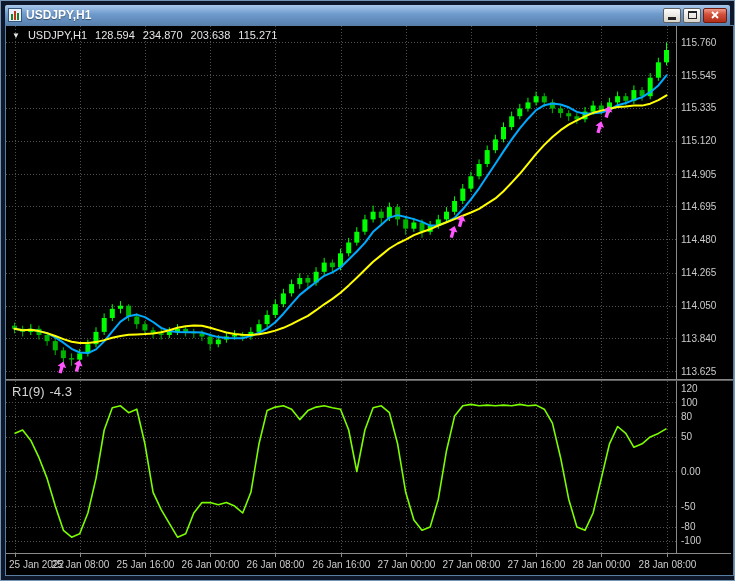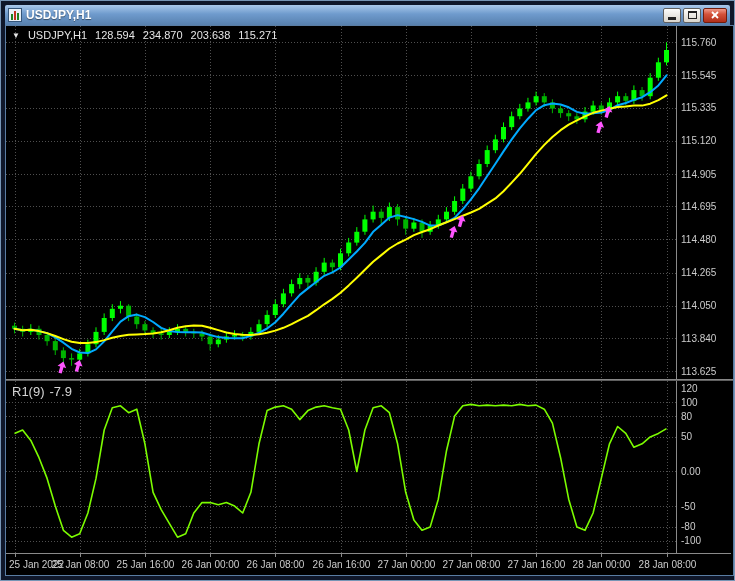--- a/index.html
+++ b/index.html
@@ -344,21 +344,21 @@
             <text x="675" y="38.6">80</text>
             <text x="675" y="59.4">50</text>
             <text x="675" y="94.0">0.00</text>
             <text x="675" y="128.6">-50</text>
             <text x="675" y="149.4">-80</text>
             <text x="675" y="163.2">-100</text>
           </g>
         </svg>
       <div class="ind-label">
         <span>R1(9)</span>
-        <span>-7.9</span>
+        <span>-4.3</span>
       </div>
     </div>
 
     <svg id="axis-svg">
         <line x1="0" y1="0.5" x2="725" y2="0.5" stroke="#8a8a8a"></line>
         <g fill="#cccccc" font-size="10" font-family="Liberation Sans, sans-serif">
           <line x1="9.5" y1="1" x2="9.5" y2="4" stroke="#8a8a8a"></line>
           <text x="3" y="15" text-anchor="start">25 Jan 2022</text>
           <line x1="74.5" y1="1" x2="74.5" y2="4" stroke="#8a8a8a"></line>
           <text x="74.5" y="15" text-anchor="middle">25 Jan 08:00</text>

